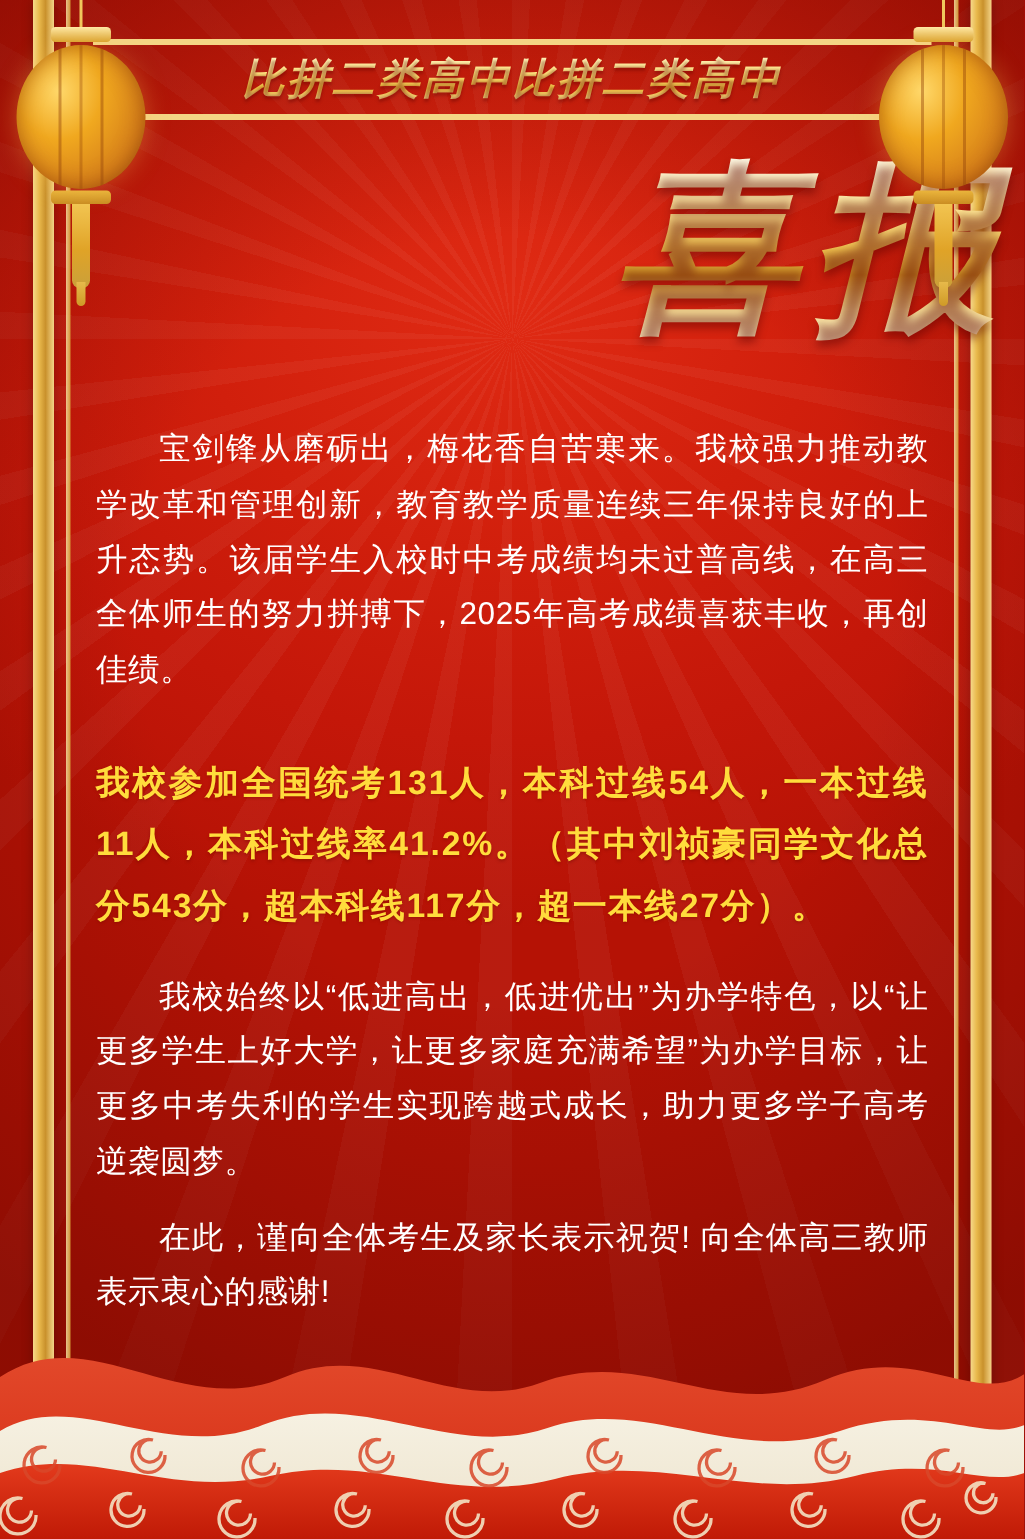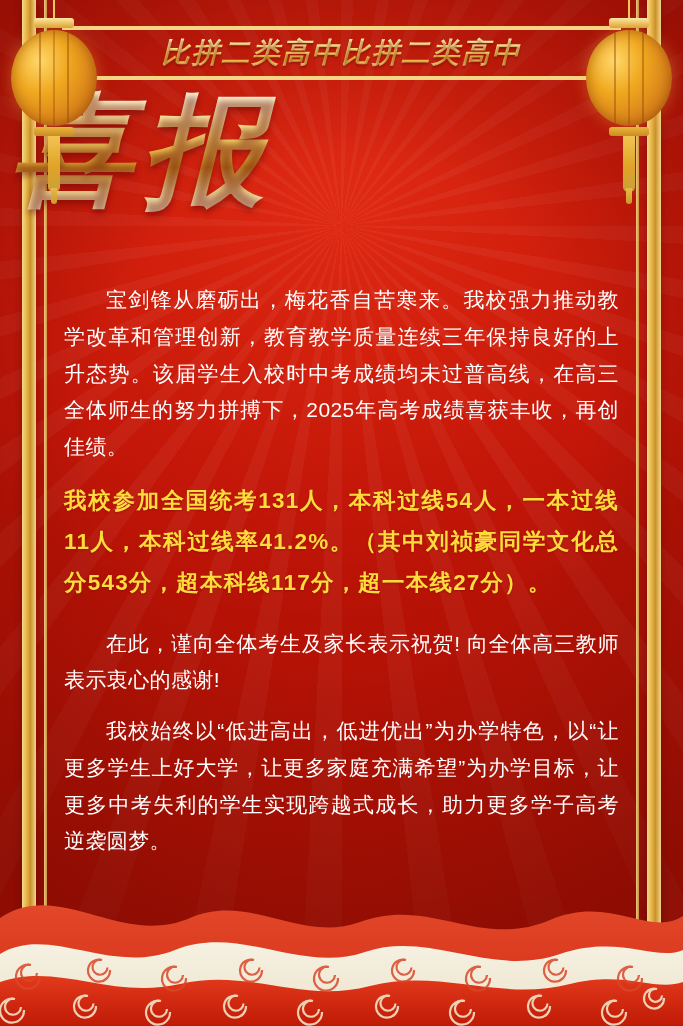--- a/index.html
+++ b/index.html
@@ -160,22 +160,22 @@
     height: 16px;
     background: linear-gradient(180deg, #e7b94a, #cf9a26);
     border-radius: 0 0 4px 4px;
   }
 
   
   #title-wrap {
     position: absolute;
     left: 0;
     right: 0;
-    top: 88px;
-    text-align: left;
+    top: 104px;
+    text-align: right;
     z-index: 5;
   }
   #title {
     display: inline-block;
     font-family: "Liberation Serif", "DejaVu Serif", serif;
     font-weight: bold;
     font-style: italic;
     font-size: 122px;
     line-height: 1.05;
     letter-spacing: 10px;
@@ -203,21 +203,21 @@
     margin: 0 0 14px 0;
     text-align: justify;
   }
   .para.indent { text-indent: 2em; }
   .highlight {
     color: #ffdc3c;
     font-weight: bold;
     font-size: 22.5px;
     line-height: 1.82;
     letter-spacing: 1.2px;
-    margin: 15px 0 22px 0;
+    margin: 36px 0 22px 0;
     text-align: justify;
     text-shadow: 0 1px 2px rgba(110,10,0,.4);
   }
   #signature {
     margin-top: 26px;
     text-align: right;
     font-size: 21px;
     line-height: 1.6;
     color: #ffffff;
   }
@@ -275,22 +275,22 @@
     <div class="tassel-tip"></div>
   </div>
 
   <div id="title-wrap">
     <div id="title">喜报</div>
   </div>
 
   <div id="content">
     <p class="para indent">宝剑锋从磨砺出，梅花香自苦寒来。我校强力推动教学改革和管理创新，教育教学质量连续三年保持良好的上升态势。该届学生入校时中考成绩均未过普高线，在高三全体师生的努力拼搏下，2025年高考成绩喜获丰收，再创佳绩。</p>
     <p class="highlight">我校参加全国统考131人，本科过线54人，一本过线11人，本科过线率41.2%。（其中刘祯豪同学文化总分543分，超本科线117分，超一本线27分）。</p>
+    <p class="para indent">我校始终以“低进高出，低进优出”为办学特色，以“让更多学生上好大学，让更多家庭充满希望”为办学目标，让更多中考失利的学生实现跨越式成长，助力更多学子高考逆袭圆梦。</p>
     <p class="para indent">在此，谨向全体考生及家长表示祝贺! 向全体高三教师表示衷心的感谢!</p>
-    <p class="para indent">我校始终以“低进高出，低进优出”为办学特色，以“让更多学生上好大学，让更多家庭充满希望”为办学目标，让更多中考失利的学生实现跨越式成长，助力更多学子高考逆袭圆梦。</p>
 
   </div>
 
   <div id="bottom-deco">
     <svg width="683" height="168" viewBox="0 0 683 168" xmlns="http://www.w3.org/2000/svg" aria-hidden="true">
       <defs>
         <linearGradient id="gBack" x1="0" y1="0" x2="0" y2="1">
           <stop offset="0%" stop-color="#e2482a"></stop>
           <stop offset="100%" stop-color="#d42a12"></stop>
         </linearGradient>

